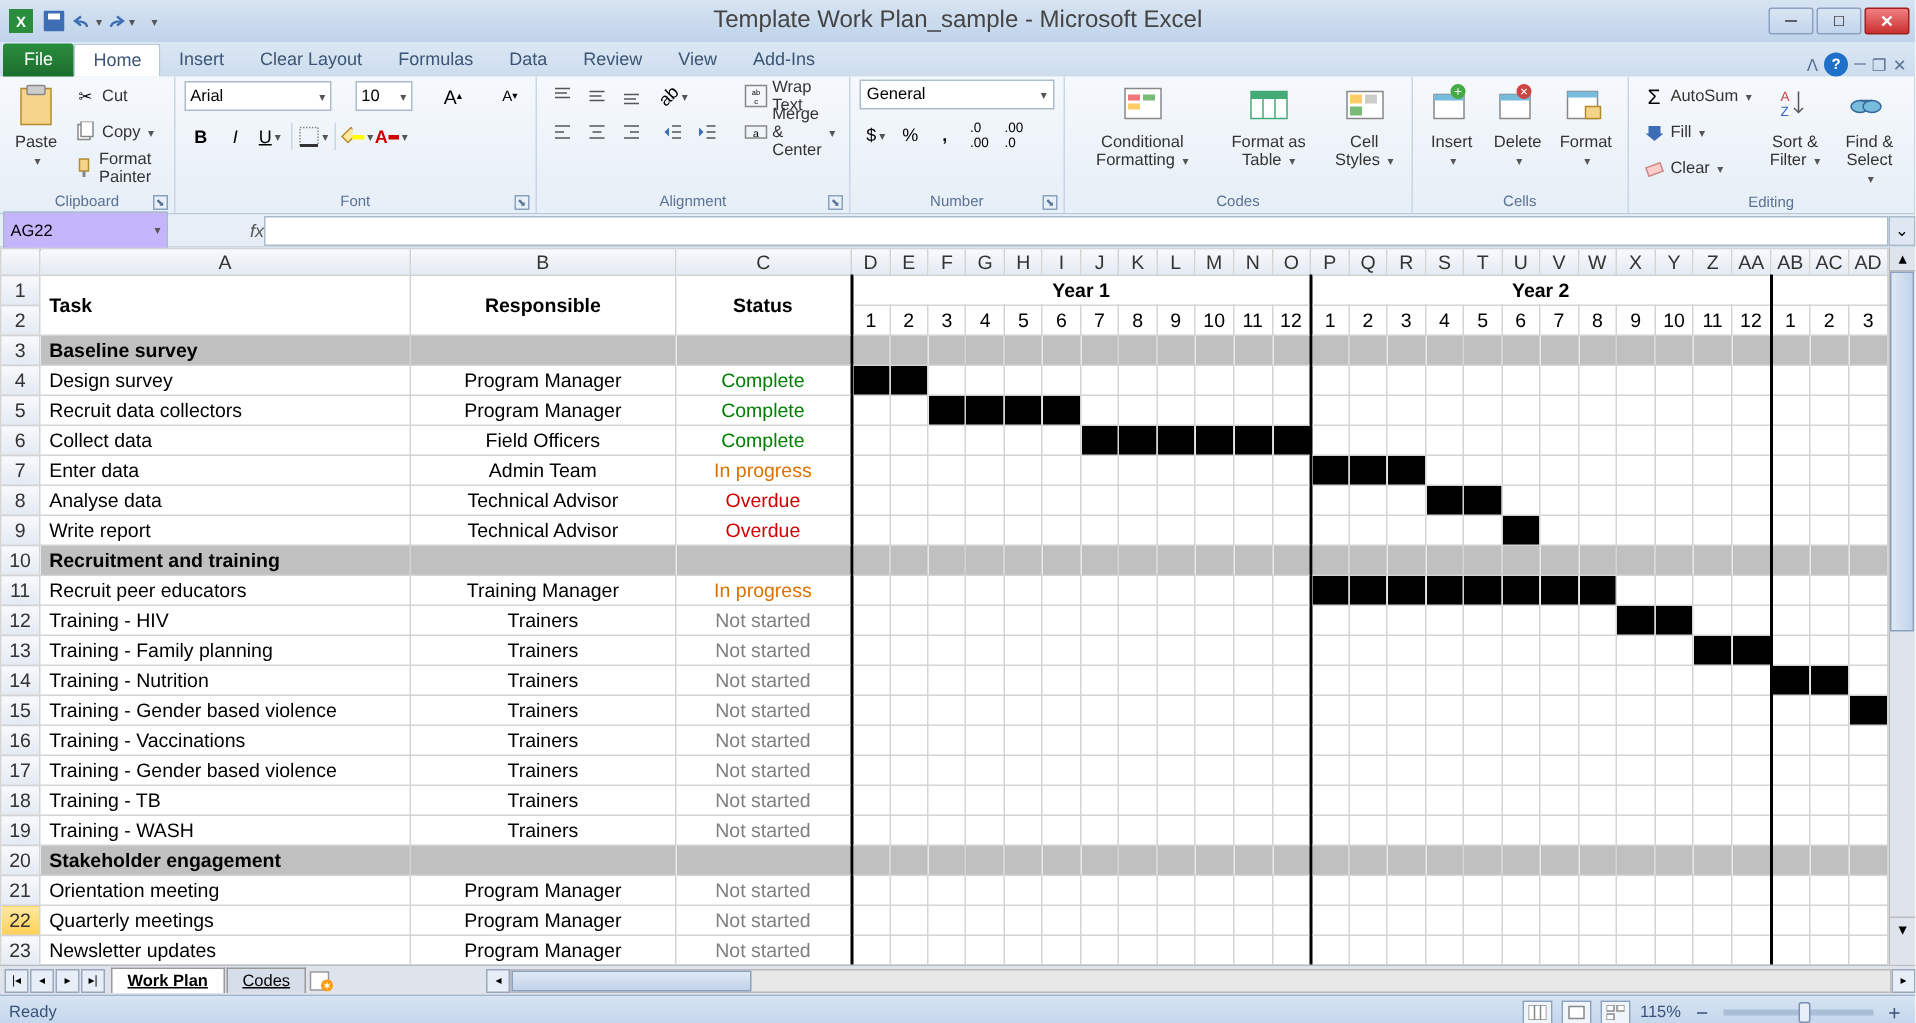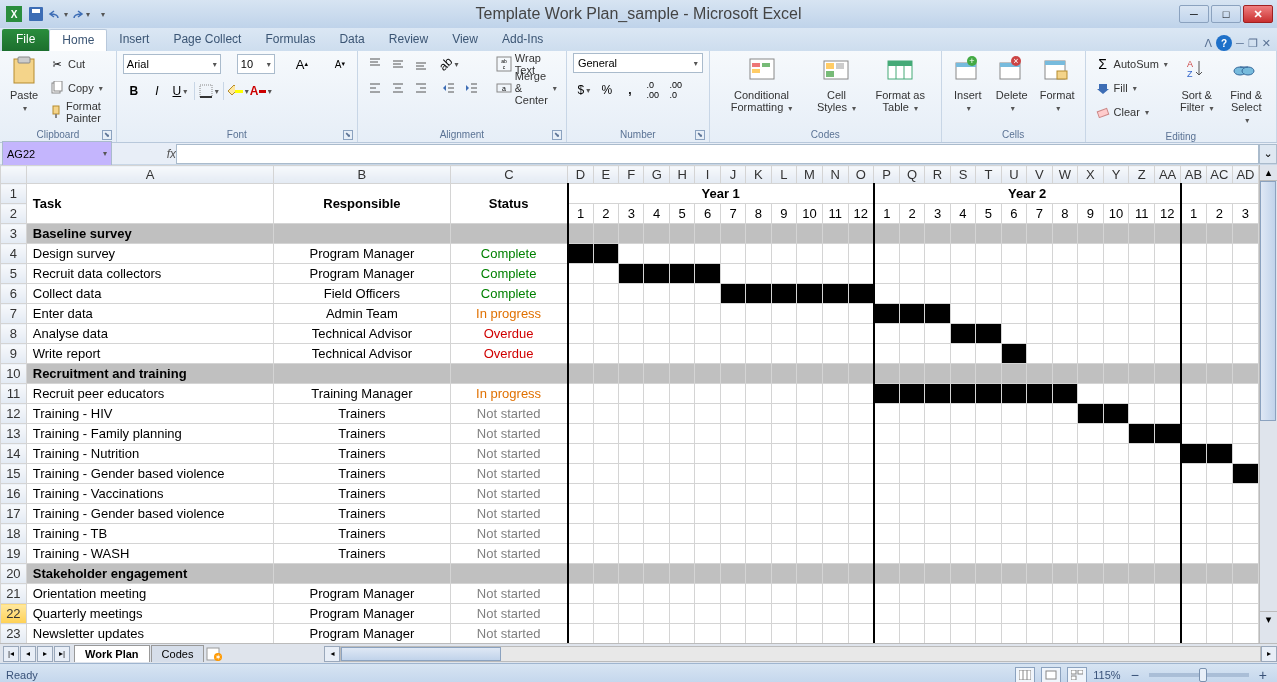--- a/index.html
+++ b/index.html
@@ -74,21 +74,21 @@
 .month-cell { text-align: center; font-size: 11px; }
 .year-cell { text-align: center; font-weight: bold; font-size: 13px; }
 .thick-left { border-left: 2px solid #000 !important; }
 .task-indent { padding-left: 6px !important; }
 .resp-cell { text-align: center; }
 
 
 .sheet-tabs { height: 20px; background: #dfe4ec; display: flex; align-items: center; border-top: 1px solid #bbb; }
 .nav-btns { display: flex; gap: 1px; padding: 0 3px; }
 .nav-btn { width: 16px; height: 16px; border: 1px solid #9aa8bb; background: #e8eef7; font-size: 8px; display: flex; align-items: center; justify-content: center; }
-.sheet-tab { padding: 2px 10px; background: #fff; border: 1px solid #999; border-bottom: none; font-size: 11px; font-weight: bold; margin-left: 1px; }
+.sheet-tab { padding: 2px 10px; background: #fff; border: 1px solid #999; border-bottom: none; font-size: 11px; font-weight: bold; margin-left: 1px; text-decoration: underline; }
 .sheet-tab.inactive { background: #d6deea; font-weight: normal; }
 .new-sheet { width: 20px; display: flex; align-items: center; justify-content: center; }
 .hscroll { flex: 1; display: flex; align-items: center; justify-content: center; margin-left: 100px; }
 .hscroll-track { flex: 1; height: 16px; background: #e8e8e8; border: 1px solid #bbb; position: relative; }
 .hscroll-thumb { position: absolute; left: 0; height: 14px; width: 160px; background: linear-gradient(#dfe8f5, #c1d3ea); border: 1px solid #8ba2bf; }
 
 
 .statusbar { height: 22px; background: linear-gradient(#d7e4f2, #c2d5ec); border-top: 1px solid #9fb5cf; display: flex; align-items: center; padding: 0 6px; font-size: 11px; color: #395279; }
 .sb-right { margin-left: auto; display: flex; align-items: center; gap: 6px; }
 .view-btn { width: 20px; height: 16px; border: 1px solid #8ba2bf; background: #f0f5fb; display: flex; align-items: center; justify-content: center; }
@@ -137,21 +137,21 @@
     <div class="win-btn win-close">
         <span style="color:#fff;font-weight:bold">✕</span>
       </div>
   </div>
 </div>
 
 <div class="tabs">
   <div class="file-tab">File</div>
   <div class="tab active">Home</div>
   <div class="tab">Insert</div>
-  <div class="tab">Page Collect</div>
+  <div class="tab">Clear Layout</div>
   <div class="tab">Formulas</div>
   <div class="tab">Data</div>
   <div class="tab">Review</div>
   <div class="tab">View</div>
   <div class="tab">Add-Ins</div>
   <div class="tab-right">
     <span style="color:#5a7294">ᐱ</span>
     <div class="help-icon">?</div>
     <span style="color:#5a7294">─</span>
     <span style="color:#5a7294">❐</span>
@@ -386,38 +386,38 @@
               <rect x="6" y="8" width="8" height="4" fill="#e77"></rect>
               <rect x="16" y="8" width="8" height="4" fill="#7b7"></rect>
               <rect x="6" y="14" width="8" height="4" fill="#fc6"></rect>
             </svg>
           </div>
           <div class="lbl"><span>Conditional Formatting</span> <span class="dd">▾</span></div>
         </div>
       <div class="big-btn">
           <div class="big-icon">
             <svg width="32" height="32">
+              <rect x="4" y="6" width="24" height="18" fill="#fff" stroke="#4a7"></rect>
+              <rect x="4" y="6" width="24" height="5" fill="#4a7"></rect>
+              <line x1="12" y1="6" x2="12" y2="24" stroke="#4a7"></line>
+              <line x1="20" y1="6" x2="20" y2="24" stroke="#4a7"></line>
+            </svg>
+          </div>
+          <div class="lbl"><span>Format as Table</span> <span class="dd">▾</span></div>
+        </div>
+      <div class="big-btn">
+          <div class="big-icon">
+            <svg width="32" height="32">
               <rect x="4" y="6" width="24" height="18" fill="#fff" stroke="#888"></rect>
               <rect x="6" y="8" width="8" height="6" fill="#fc6"></rect>
               <rect x="16" y="8" width="8" height="6" fill="#ccc"></rect>
               <rect x="6" y="16" width="8" height="6" fill="#7b7"></rect>
             </svg>
           </div>
           <div class="lbl"><span>Cell Styles</span> <span class="dd">▾</span></div>
-        </div>
-      <div class="big-btn">
-          <div class="big-icon">
-            <svg width="32" height="32">
-              <rect x="4" y="6" width="24" height="18" fill="#fff" stroke="#4a7"></rect>
-              <rect x="4" y="6" width="24" height="5" fill="#4a7"></rect>
-              <line x1="12" y1="6" x2="12" y2="24" stroke="#4a7"></line>
-              <line x1="20" y1="6" x2="20" y2="24" stroke="#4a7"></line>
-            </svg>
-          </div>
-          <div class="lbl"><span>Format as Table</span> <span class="dd">▾</span></div>
         </div>
     </div>
     <div class="group-label">Codes</div>
   </div>
 
   <div class="group">
     <div class="group-body">
       <div class="big-btn">
           <div class="big-icon">
             <svg width="28" height="28">

